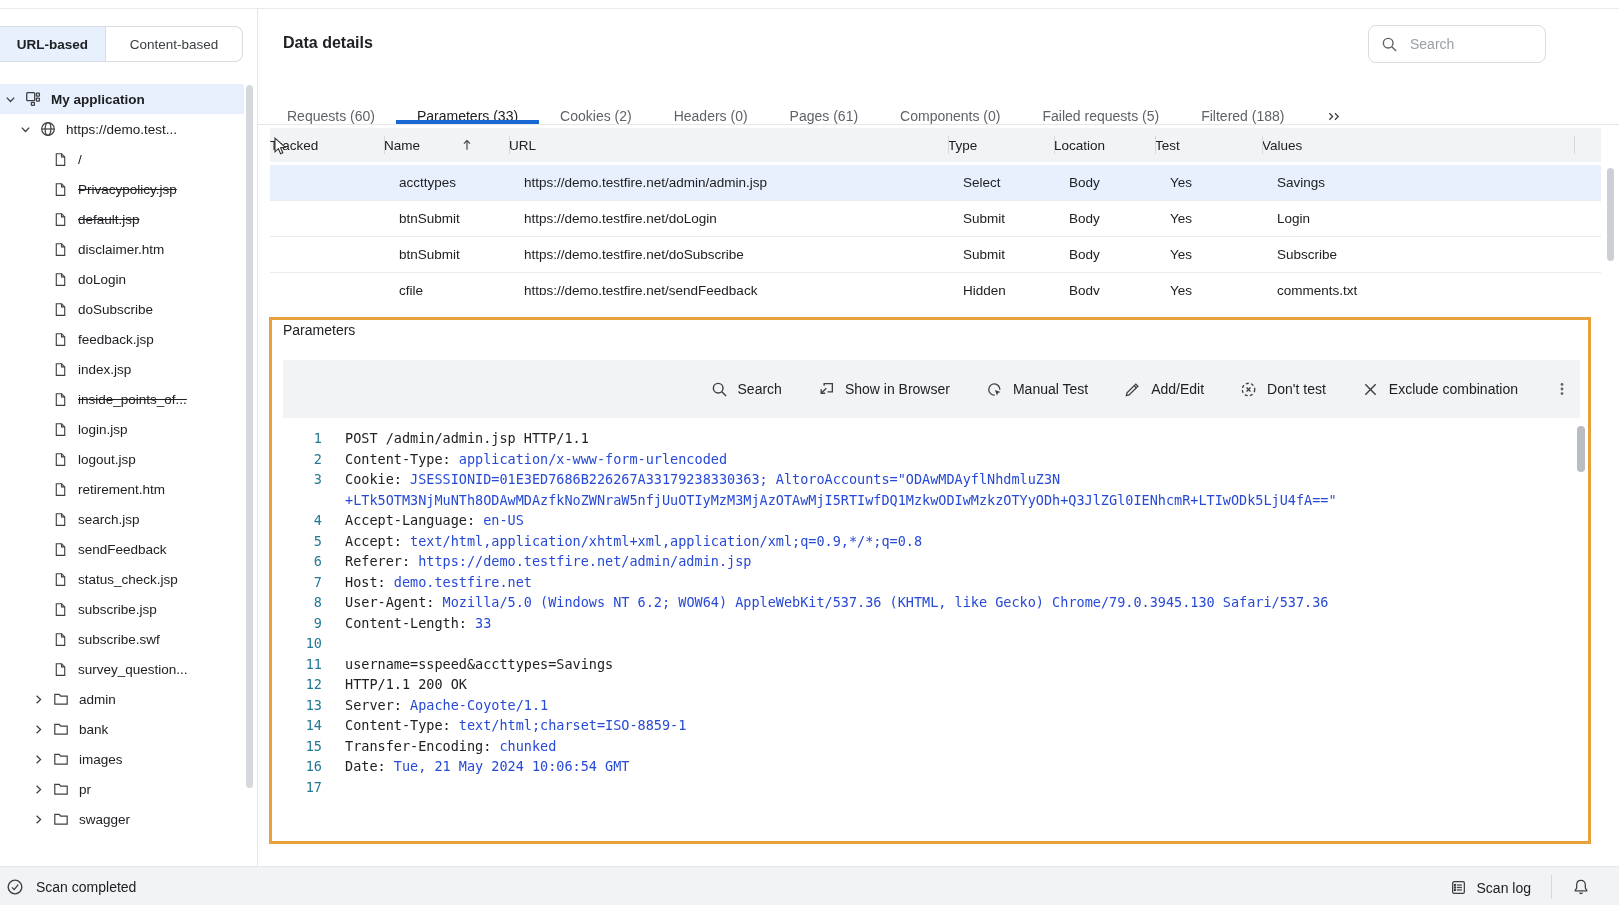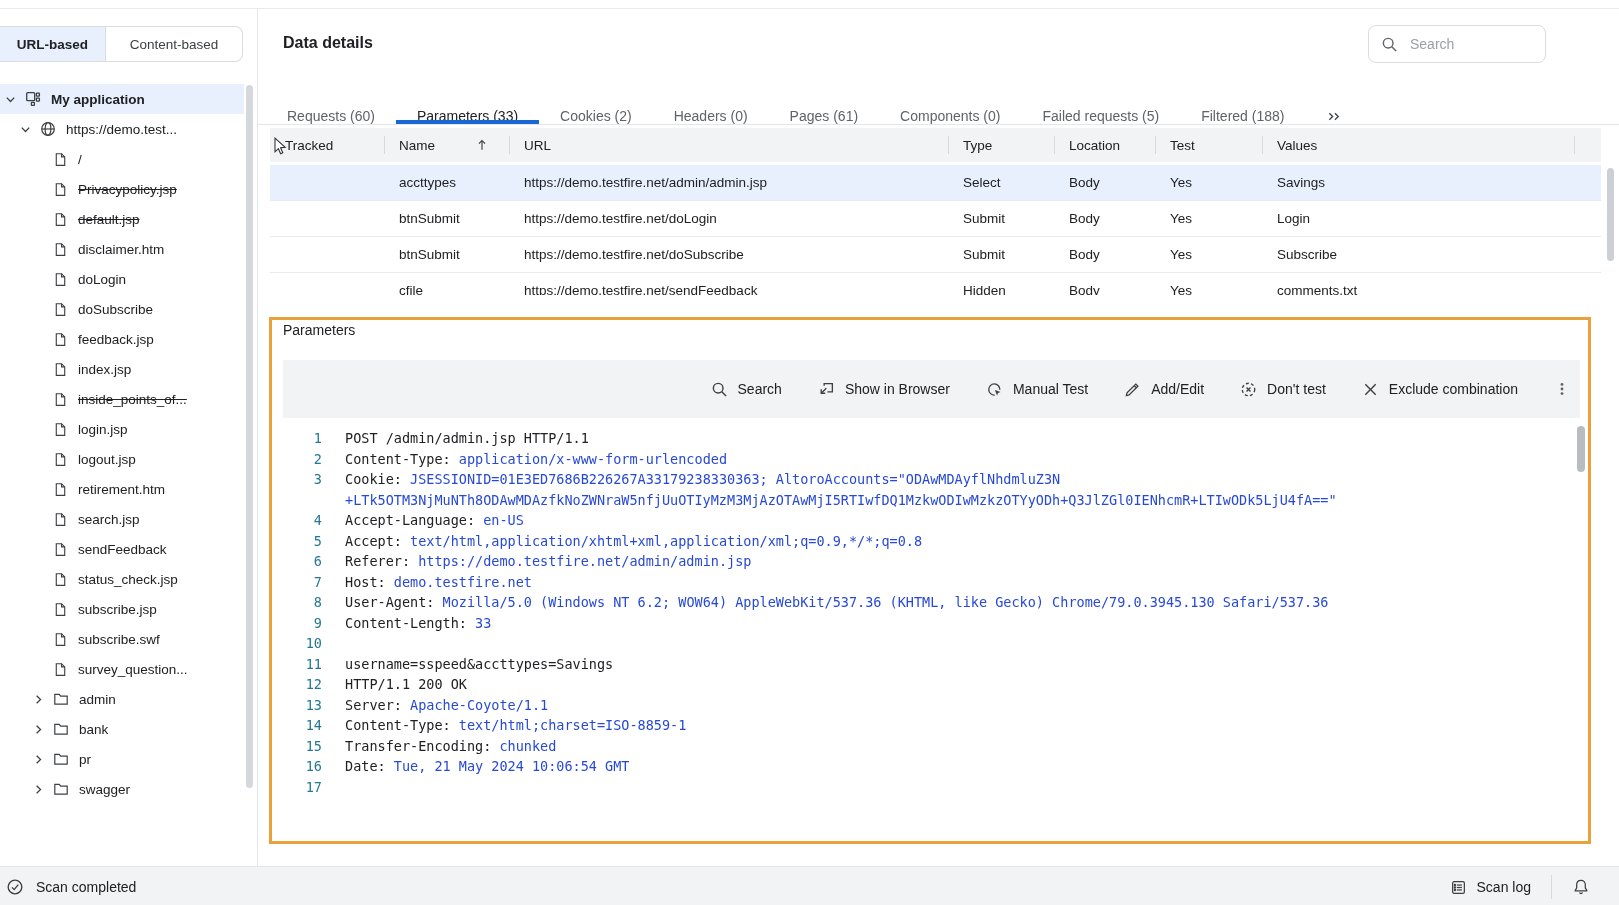--- a/index.html
+++ b/index.html
@@ -40,21 +40,21 @@
   .tab{display:flex;align-items:center;padding:0 21px;font-size:14px;color:#5f6368;position:relative;white-space:nowrap;}
   .tab.active{color:#202124;font-weight:400;}
   .tab.active::after{content:"";position:absolute;left:0;right:0;bottom:0;height:4px;background:var(--accent);}
   .tabs-overflow{display:flex;align-items:center;padding:0 16px;color:#3c4043;margin-left:6px;}
   .tabsline{position:absolute;left:258px;top:124px;right:0;height:1px;background:#e4e6ea;}
 
   
   .table{position:absolute;left:270px;top:128px;width:1331px;}
   .grid{display:grid;grid-template-columns:114px 125px 439px 106px 101px 107px 312px 1fr;}
   .thead{height:34px;background:#f1f3f4;align-items:center;font-size:13.5px;color:#202124;}
-  .th{position:relative;padding-left:15px;display:flex;align-items:center;height:100%;box-sizing:border-box;}
+  .th{position:relative;display:flex;align-items:center;height:100%;box-sizing:border-box;}
   .th:first-child{}
   .th:not(:first-child)::before{content:"";position:absolute;left:0;top:8px;bottom:8px;width:1px;background:#d7dadd;}
   .sort{margin-left:40px;color:#3c4043;}
   .tbody{margin-top:3px;height:130px;overflow:hidden;}
   .tr{height:35px;border-bottom:1px solid #e8eaed;align-items:center;font-size:13.5px;}
   .tr > div{padding-left:15px;white-space:nowrap;overflow:hidden;}
   .tr.selected{background:var(--selection);font-weight:400;}
   .table-thumb{position:absolute;left:1607px;top:168px;width:7px;height:93px;background:#ccd0d5;border-radius:4px;}
 
   
@@ -74,21 +74,21 @@
   .ct{white-space:pre;color:#202124;}
   .ct .v{color:var(--codeval);}
   .code-thumb{position:absolute;left:1577px;top:426px;width:8px;height:46px;background:#b9bdc2;border-radius:4px;}
 
   
   .statusbar{position:absolute;left:0;top:866px;width:1619px;height:41px;background:#f1f3f4;
              border-top:1px solid #e4e6ea;box-sizing:border-box;display:flex;align-items:center;}
   .sb-left{display:flex;align-items:center;gap:12px;padding-left:6px;font-size:14px;color:#202124;}
   .sb-left .ic{color:#3c4043;}
   .sb-right{margin-left:auto;display:flex;align-items:center;padding-right:29px;}
-  .scanlog{display:flex;align-items:center;gap:10px;font-size:14px;color:#202124;}
+  .scanlog{display:flex;align-items:flex-end;gap:10px;font-size:14px;color:#202124;}
   .scanlog .ic{color:#3c4043;}
   .sb-sep{width:1px;height:24px;background:#d7dadd;margin:0 20px;}
   .bellwrap{color:#3c4043;}
 
   .cursor{position:absolute;left:272px;top:137px;pointer-events:none;z-index:9;}
 </style>
 </head>
 <body>
 
 <div id="app" style="--accent: #1967d2; --selection: #e8f0fe; --orange: #e9a13b; --codeval: #2749d6; --lineno: #237893;">
@@ -310,20 +310,33 @@
           <svg viewBox="0 0 14 14" width="13" height="13" fill="none" stroke="currentColor" stroke-width="1.4">
             <polyline points="5,3 9.2,7 5,11"></polyline>
           </svg>
         </span>
         <span class="ic ticon">
           <svg viewBox="0 0 16 16" width="16" height="16" fill="none" stroke="currentColor" stroke-width="1.2">
             <path d="M1.8 13.2V3.4h4.4l1.5 1.8h6.5v8z"></path>
           </svg>
         </span>
         <span class="tlabel">bank</span>
+      </div>
+      <div class="trow folder">
+        <span class="ic chev">
+          <svg viewBox="0 0 14 14" width="13" height="13" fill="none" stroke="currentColor" stroke-width="1.4">
+            <polyline points="5,3 9.2,7 5,11"></polyline>
+          </svg>
+        </span>
+        <span class="ic ticon">
+          <svg viewBox="0 0 16 16" width="16" height="16" fill="none" stroke="currentColor" stroke-width="1.2">
+            <path d="M1.8 13.2V3.4h4.4l1.5 1.8h6.5v8z"></path>
+          </svg>
+        </span>
+        <span class="tlabel">images</span>
       </div>
       <div class="trow folder">
         <span class="ic chev">
           <svg viewBox="0 0 14 14" width="13" height="13" fill="none" stroke="currentColor" stroke-width="1.4">
             <polyline points="5,3 9.2,7 5,11"></polyline>
           </svg>
         </span>
         <span class="ic ticon">
           <svg viewBox="0 0 16 16" width="16" height="16" fill="none" stroke="currentColor" stroke-width="1.2">
             <path d="M1.8 13.2V3.4h4.4l1.5 1.8h6.5v8z"></path>

